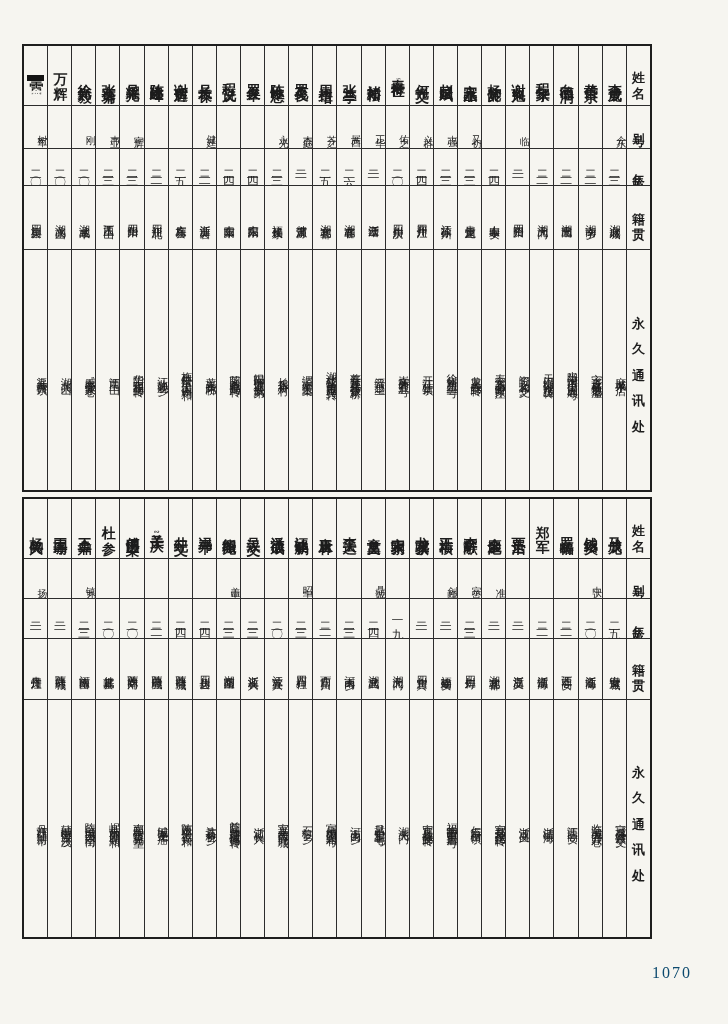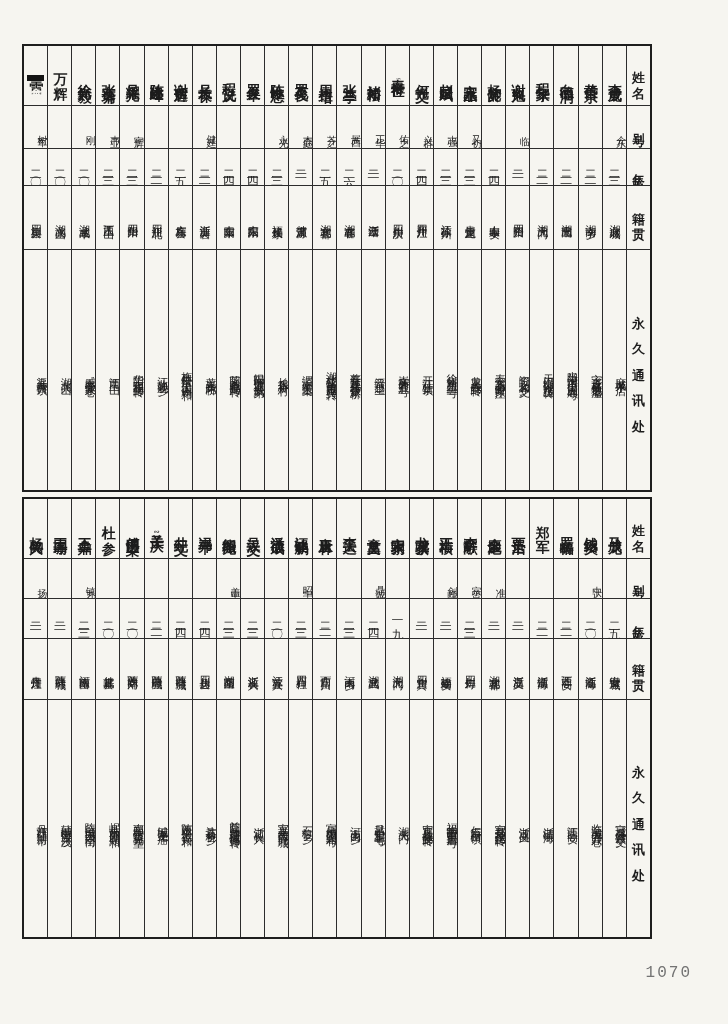--- a/index.html
+++ b/index.html
@@ -33,21 +33,21 @@
   .inv{background:#141414;color:#f4f3ee;padding:2px 1px;margin-top:3px;}
   .note{font-size:7px;color:#555;letter-spacing:0;}
   .header .cell{font-weight:700;}
   .hname{font-size:13px;letter-spacing:15px;}
   .halias{font-size:12px;letter-spacing:4px;align-items:center;padding-top:0;}
   .hage{font-size:12px;letter-spacing:4px;}
   .hnative{font-size:13px;letter-spacing:15px;}
   .haddr{font-size:13px;letter-spacing:26px;align-items:center;padding-top:0;}
   .pagenum{
     position:absolute;right:36px;top:964px;font-size:16px;letter-spacing:2px;
-    font-family:Liberation Mono, monospace;color:#737373;
+    font-family:Liberation Serif, serif;color:#0c4a6e;
   }
 </style>
 </head>
 <body>
 
 <div class="page">
 
   <div class="vtable t-top">
     <div class="cols-host"><div class="col">
           <div class="cell name">

